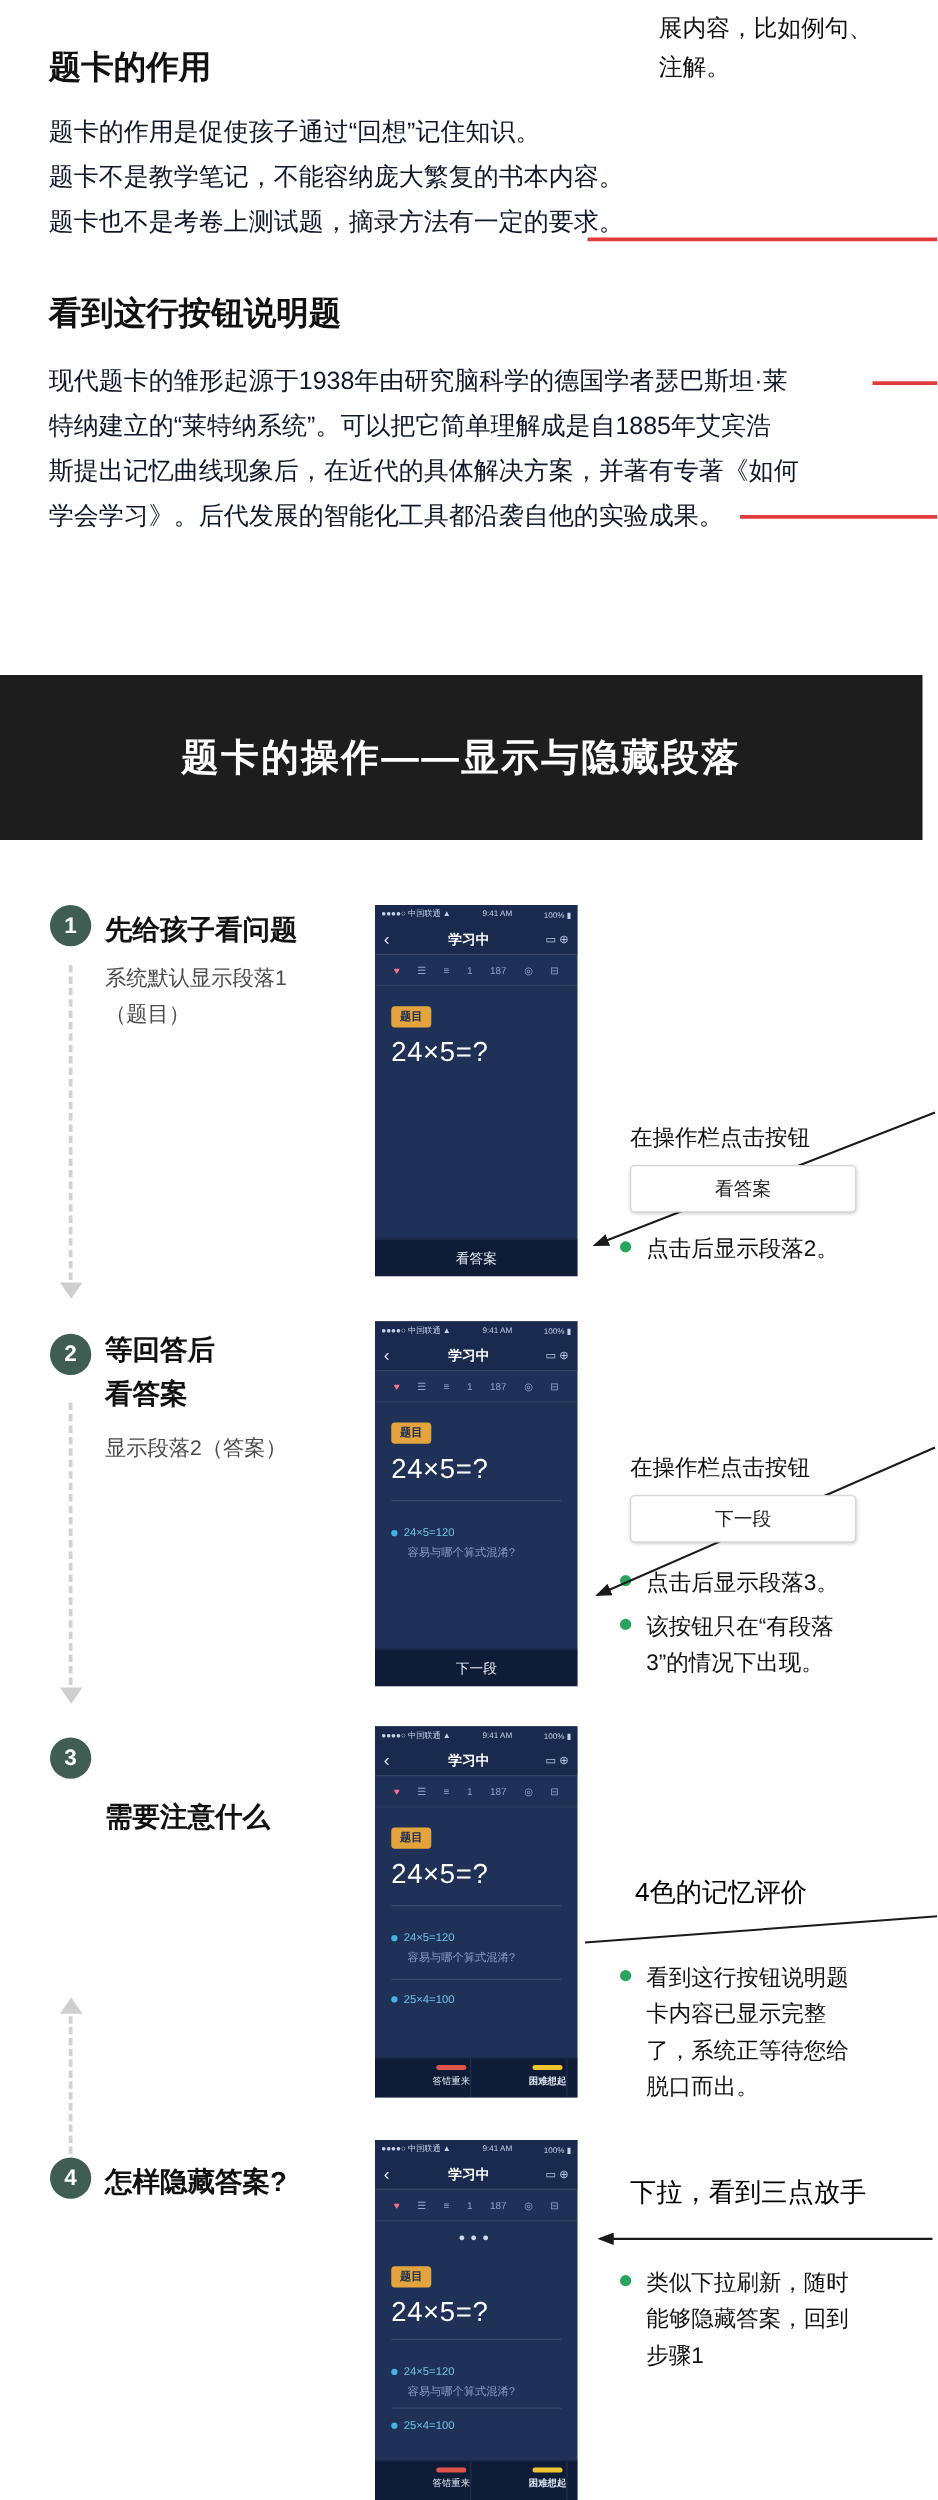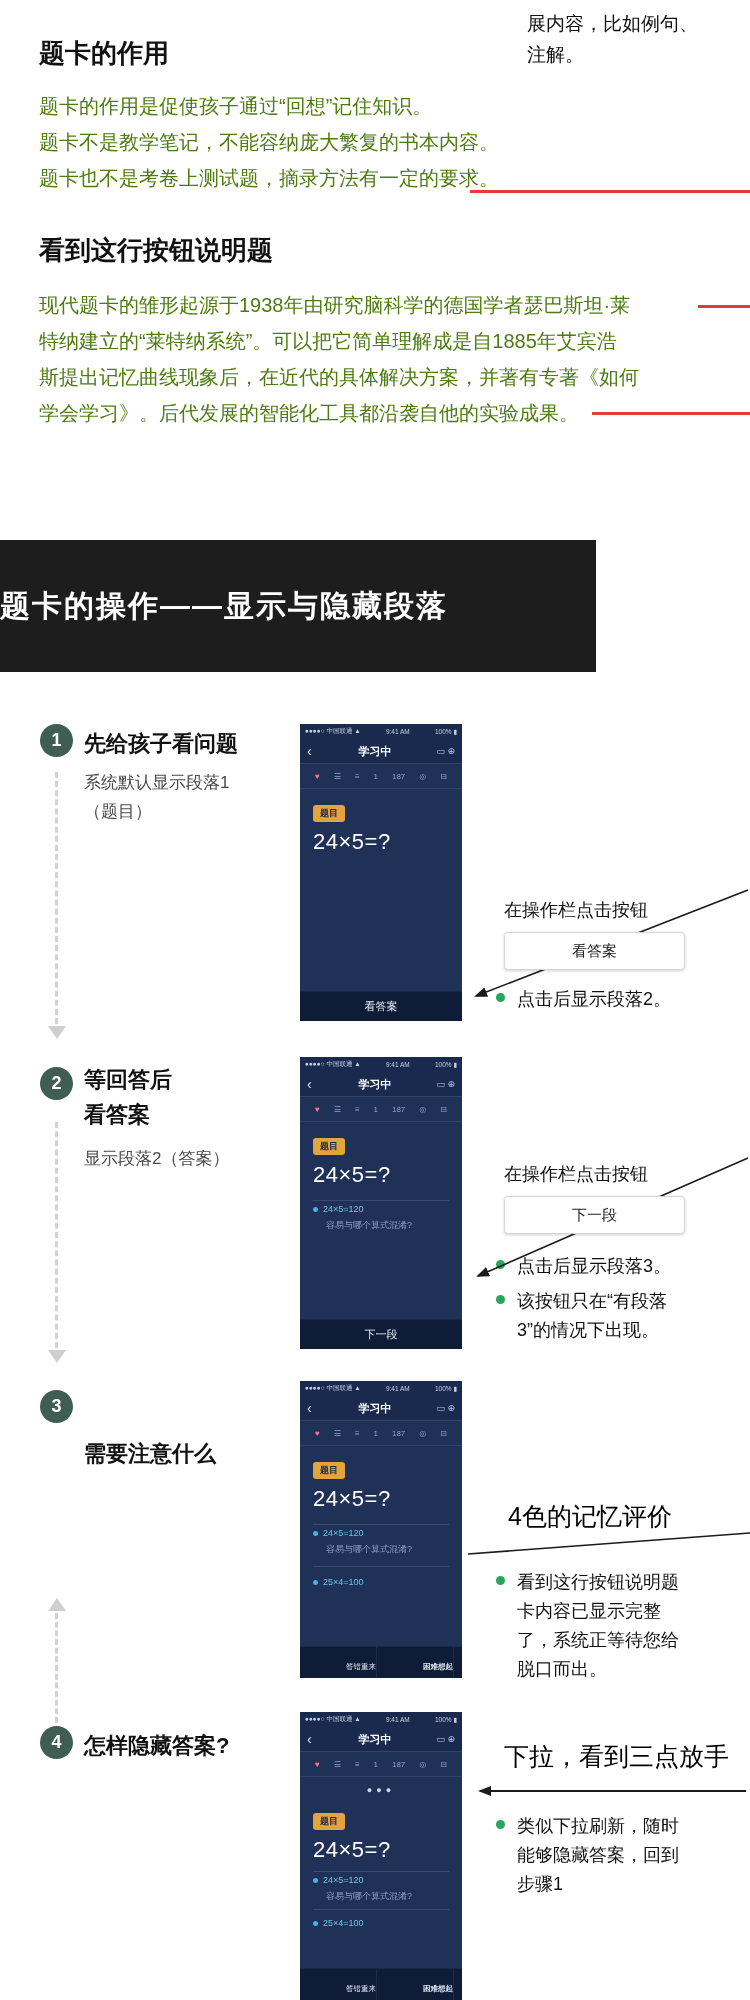--- a/index.html
+++ b/index.html
@@ -2,72 +2,72 @@
 <html><head>
 <meta charset="utf-8">
 <style>
   * { margin:0; padding:0; box-sizing:border-box; }
   html,body { background:#fff; }
   body { font-family:"Liberation Sans","DejaVu Sans",sans-serif; }
   .page { position:relative; width:750px; height:2000px; overflow:hidden; background:#fff; }
 
   .note { position:absolute; left:527px; top:8px; font-size:19px; line-height:31px; color:#111; white-space:pre-line; }
   .h1 { position:absolute; left:39px; font-size:26px; font-weight:bold; color:#111; }
-  .para { position:absolute; left:39px; font-size:20px; line-height:36px; color:#4d7c0f; white-space:pre-line; }
+  .para { position:absolute; left:39px; font-size:20px; line-height:36px; color:#0f172a; white-space:pre-line; }
   .redline { position:absolute; height:3px; background:#e23b3b; }
 
-  .banner { position:absolute; left:0; top:540px; width:596px; height:132px; background:#1d1d1d;
-            display:flex; align-items:center; }
+  .banner { position:absolute; left:0; top:540px; width:738px; height:132px; background:#1d1d1d;
+            display:flex; align-items:center; justify-content:center; }
   .banner span { color:#fff; font-size:30px; font-weight:bold; letter-spacing:2px; }
 
   .step-circle { position:absolute; width:33px; height:33px; border-radius:50%; background:#3f5d52; color:#fff;
                  font-size:18px; font-weight:bold; display:flex; align-items:center; justify-content:center; z-index:4; }
   .step-title { position:absolute; font-size:22px; font-weight:bold; color:#111; line-height:35px; white-space:pre-line; }
   .step-sub { position:absolute; font-size:17px; color:#4a4a4a; line-height:29px; white-space:pre-line; }
   .conn { position:absolute; width:0; border-left:3px dashed #d2d2d2; }
   .arr { position:absolute; width:0; height:0; border-left:9px solid transparent; border-right:9px solid transparent; }
   .arr.down { border-top:13px solid #cfcfcf; }
   .arr.up { border-bottom:13px solid #cfcfcf; }
 
   .co-label { position:absolute; font-size:18px; color:#111; }
   .co-btn { position:absolute; width:181px; height:38px; background:#fff; border:1px solid #d5d5d5; border-radius:4px;
             box-shadow:0 1px 3px rgba(0,0,0,0.18); display:flex; align-items:center; justify-content:center;
             font-size:15px; color:#222; z-index:6; }
-  .co-head { position:absolute; font-size:25px; color:#000; }
+  .co-head { position:absolute; font-size:21px; color:#000; }
   .bullet-dot { position:absolute; width:9px; height:9px; border-radius:50%; background:#2aa55e; }
   .bullet-text { position:absolute; font-size:18px; line-height:29px; color:#111; white-space:pre-line; }
 
   .overlay { position:absolute; left:0; top:0; z-index:5; pointer-events:none; }
 
   .phone { position:absolute; width:162px; background:#203158; z-index:2; overflow:hidden;
            display:flex; flex-direction:column; }
   .pstatus { height:15px; background:#1a2a4e; display:flex; align-items:center; justify-content:space-between;
              padding:0 5px; font-size:6.5px; color:#c7d2e8; flex:0 0 auto; }
   .pnav { height:25px; background:#1a2a4e; display:flex; align-items:center; padding:0 7px;
           border-bottom:1px solid rgba(255,255,255,0.12); flex:0 0 auto; }
   .pback { color:#dfe6f5; font-size:14px; width:20px; }
   .ptitle { flex:1; text-align:center; color:#fff; font-size:11px; font-weight:bold; }
   .pnavr { width:32px; text-align:right; color:#b9c6e2; font-size:9px; }
   .picons { height:25px; display:flex; align-items:center; justify-content:space-around; padding:0 8px;
             font-size:8px; color:#93a5cc; border-bottom:1px solid rgba(255,255,255,0.08); flex:0 0 auto; }
   .ph-heart { color:#ff7285; }
   .ptag { align-self:flex-start; margin:16px 0 0 13px; background:#e3a43e; color:#1c2b50; font-size:9px;
           font-weight:bold; padding:2px 7px; border-radius:3px; }
   .pq { margin:7px 0 0 13px; color:#fff; font-size:22px; letter-spacing:0.5px; }
-  .pans { margin:12px 13px 0; padding-top:3px; border-top:1px solid rgba(255,255,255,0.12); }
+  .pans { margin:12px 13px 0; padding-top:20px; border-top:1px solid rgba(255,255,255,0.12); }
   .pans2 { margin:10px 13px 0; padding-top:10px; border-top:1px solid rgba(255,255,255,0.12); }
   .prow { display:flex; align-items:center; font-size:9px; color:#6fc4e8; }
   .pdot { width:5px; height:5px; border-radius:50%; background:#45b3e0; margin-right:5px; flex:0 0 auto; }
   .psub { margin-top:5px; font-size:9px; color:#8b9cc2;margin-left:13px; }
   .pbar { position:absolute; left:0; right:0; bottom:0; height:30px; background:#0f1c38; color:#e9eef7;
           font-size:11px; display:flex; align-items:center; justify-content:center;
           border-top:1px solid rgba(255,255,255,0.06); }
   .pgrades { position:absolute; left:0; right:0; bottom:0; height:32px; background:#0f1c38; display:flex;
              border-top:1px solid rgba(255,255,255,0.06); }
-  .gcell { flex:1; display:flex; flex-direction:row; align-items:center; padding-top:5px;padding-left:46px; }
+  .gcell { flex:1; display:flex; flex-direction:column; align-items:center; padding-top:5px;padding-left:46px; }
   .gcell + .gcell { border-left:1px solid rgba(255,255,255,0.08);font-weight:bold; }
   .gbar { width:80%; height:4px; border-radius:2px; }
   .glabel { margin-top:4px; font-size:7.5px; color:#dde4f0; white-space:nowrap; }
   .pdots { text-align:center; color:#cfd9ec; font-size:9px; letter-spacing:4px; margin-top:8px; }
   .p4 .ptag { margin-top:18px; }
   .p4 .pans { margin-top:8px; }
   .p4 .pans2 { margin-top:6px; padding-top:8px; }
 </style>
 </head>
 <body>

